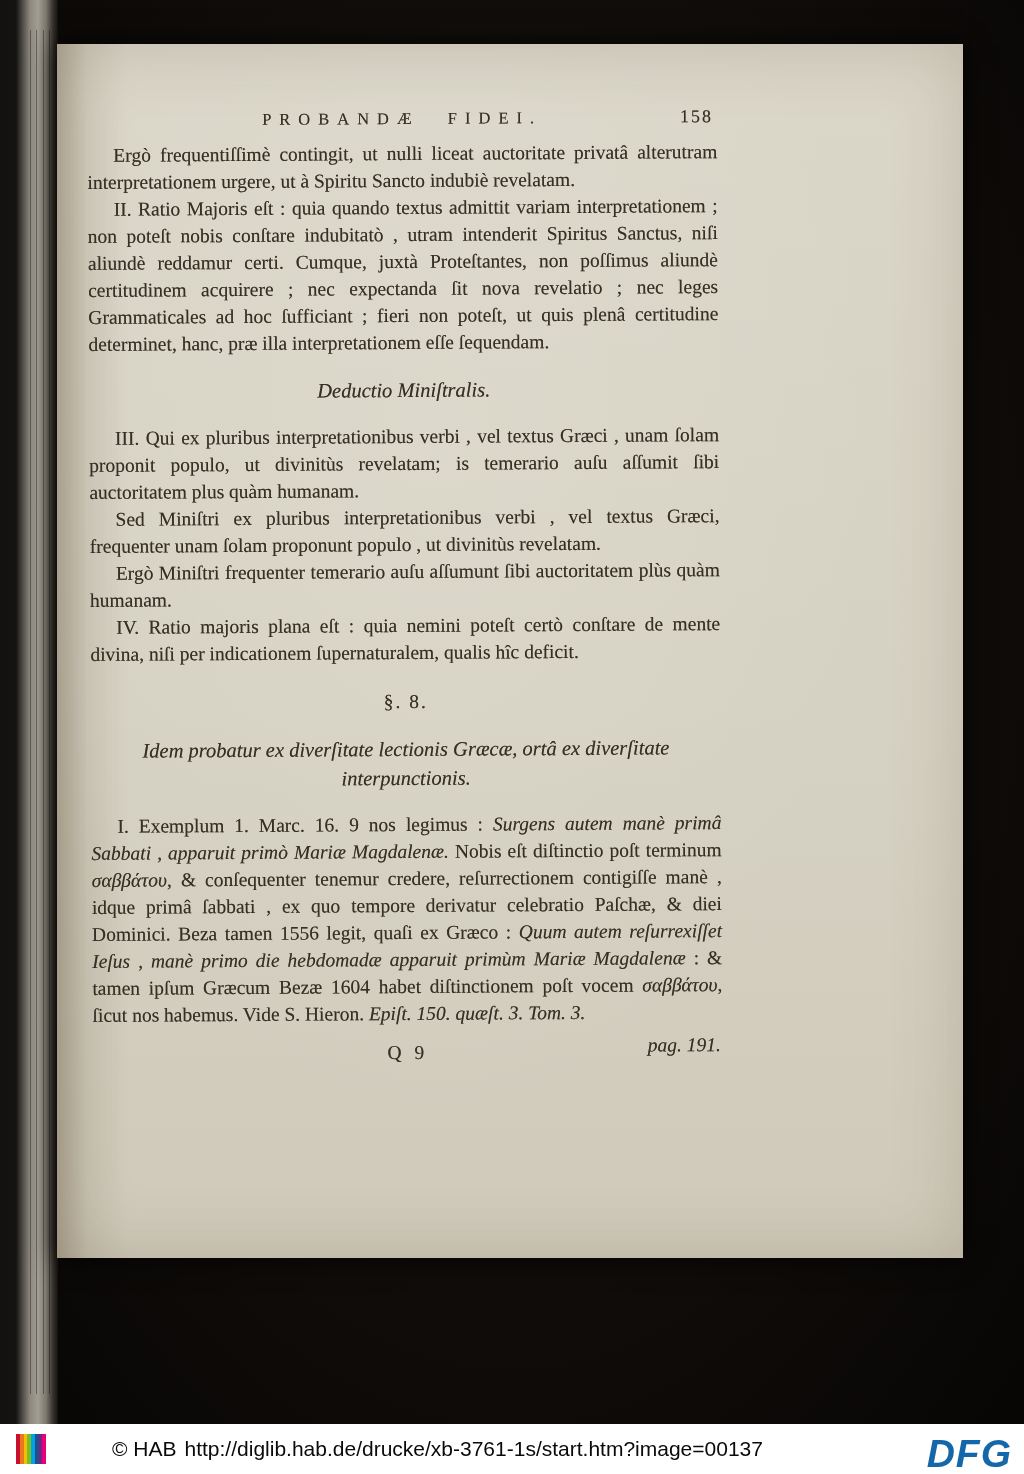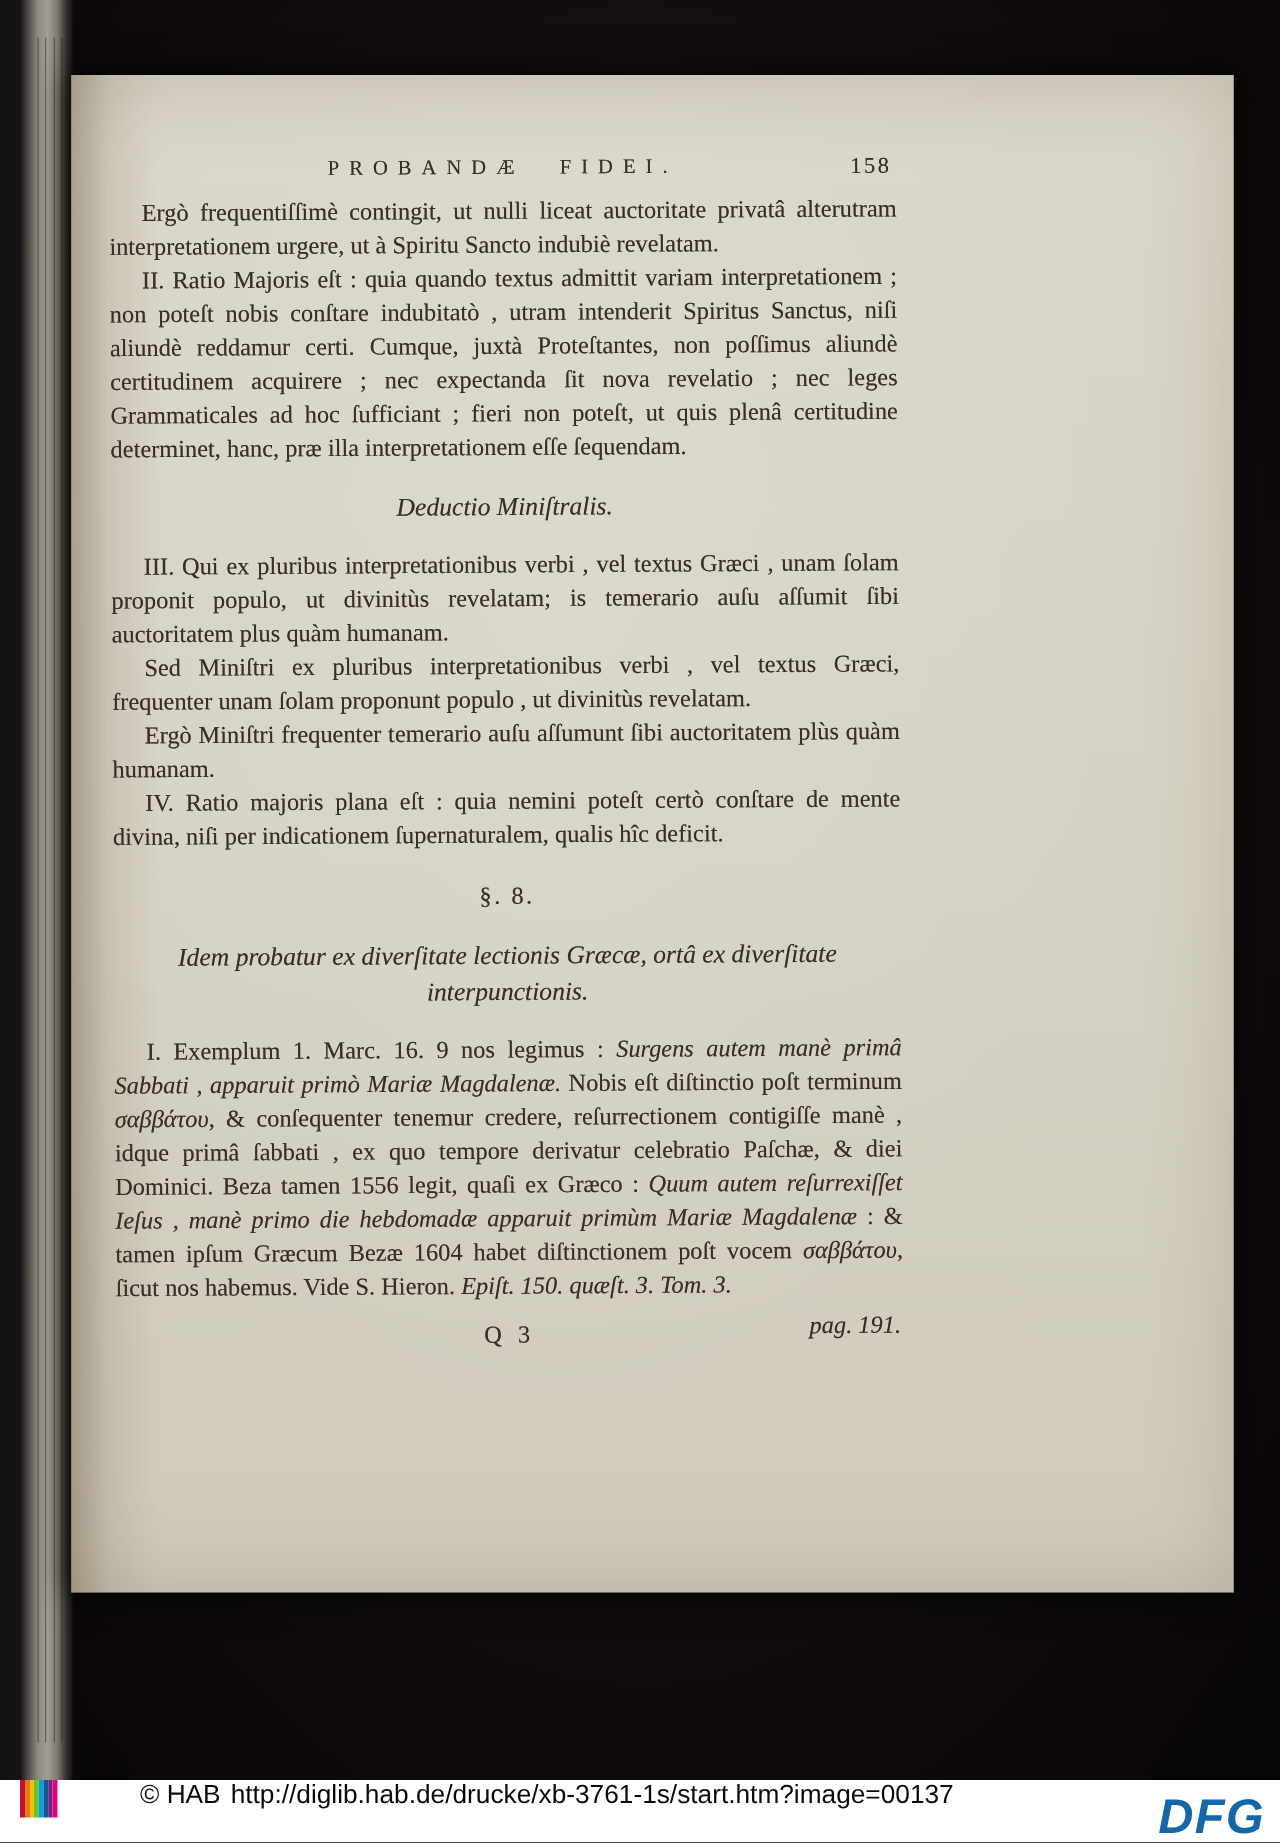--- a/index.html
+++ b/index.html
@@ -19,27 +19,26 @@
     background:linear-gradient(90deg,
       #121010 0px,#151312 16px,
       #4a4742 22px,#8d897f 30px,
       #a39e93 38px,#7d786e 46px,
       #35312b 53px,#16130f 58px);
   }
   .book-edge .edge-line{position:absolute;top:30px;bottom:30px;width:1px;background:rgba(0,0,0,0.35);}
   .book-edge .l1{left:30px}.book-edge .l2{left:36px}.book-edge .l3{left:43px}.book-edge .l4{left:49px}
   
   .page{
-    position:absolute;left:57px;top:60px;width:906px;height:1214px;
+    position:absolute;left:57px;top:44px;width:906px;height:1214px;
     background:
       radial-gradient(ellipse at 42% 32%, rgba(255,255,255,0.10), rgba(255,255,255,0) 62%),
       linear-gradient(90deg, rgba(90,70,45,0.30) 0px, rgba(90,70,45,0.08) 30px, rgba(90,70,45,0) 70px),
       linear-gradient(180deg,#dad6c8 0%,#d6d2c3 55%,#cfcaba 100%);
     box-shadow: inset 0 0 70px rgba(95,78,55,0.22), 0 0 24px rgba(0,0,0,0.85);
-    padding-left: 24px;
   }
   .page-inner{
     position:absolute;left:30px;top:60px;width:630px;
     transform:rotate(-0.35deg);transform-origin:50% 0;
     color:#372f25;
     font-size:19.5px;line-height:27px;
     text-shadow:0 0 0.5px rgba(55,47,37,0.55);
   }
   .running-head{position:relative;text-align:center;height:30px;margin-bottom:6px;}
   .head-title{letter-spacing:8px;word-spacing:16px;font-size:16.5px;}
@@ -48,21 +47,21 @@
   .para{text-align:justify;text-indent:26px;}
   .it{font-style:italic;}
   .heading-italic{text-align:center;font-style:italic;font-size:20.5px;line-height:29px;margin:20px 24px 18px;}
   .section-mark{text-align:center;letter-spacing:2px;margin:22px 0 12px;}
   .page-footer-line{position:relative;margin-top:12px;height:28px;}
   .signature{position:absolute;left:50%;transform:translateX(-50%);letter-spacing:4px;}
   .catchword{position:absolute;right:2px;top:-6px;font-style:italic;}
   
   .footer-bar{
     position:absolute;left:0;bottom:0;width:1024px;height:50px;background:#ffffff;
-    display:flex;
+    display:flex;align-items:center;
     font-family:"Liberation Sans","DejaVu Sans",sans-serif;
   }
   .color-bars{margin-left:16px;width:30px;height:30px;display:flex;flex-shrink:0;}
   .color-bars .bar{flex:1;height:100%;}
   .footer-text{margin-left:66px;font-size:21px;color:#0a0a0a;white-space:nowrap;}
   .footer-text .sep{display:inline-block;width:8px;}
   .dfg-logo{
     position:absolute;right:12px;top:8px;
     color:#1467a8;font-size:39px;font-weight:700;font-style:italic;letter-spacing:1px;
   }
@@ -92,21 +91,21 @@
           <p class="block para"><span>III. Qui ex pluribus interpretationibus verbi , vel textus Græci , unam ſolam proponit populo, ut divinitùs revelatam; is temerario auſu aſſumit ſibi auctoritatem plus quàm humanam.</span></p>
           <p class="block para"><span>Sed Miniſtri ex pluribus interpretationibus verbi , vel textus Græci, frequenter unam ſolam proponunt populo , ut divinitùs revelatam.</span></p>
           <p class="block para"><span>Ergò Miniſtri frequenter temerario auſu aſſumunt ſibi auctoritatem plùs quàm humanam.</span></p>
           <p class="block para"><span>IV. Ratio majoris plana eſt : quia nemini poteſt certò conſtare de mente divina, niſi per indicationem ſupernaturalem, qualis hîc deficit.</span></p>
           <p class="block section-mark"><span>§. 8.</span></p>
           <p class="block heading-italic"><span class="it">Idem probatur ex diverſitate lectionis Græcæ, ortâ ex diverſitate interpunctionis.</span></p>
           <p class="block para"><span>I. Exemplum 1. Marc. 16. 9 nos legimus : </span><span class="it">Surgens autem manè primâ Sabbati , apparuit primò Mariæ Magdalenæ.</span><span> Nobis eſt diſtinctio poſt terminum </span><span class="it">σαββάτου</span><span>, &amp; conſequenter tenemur credere, reſurrectionem contigiſſe manè , idque primâ ſabbati , ex quo tempore derivatur celebratio Paſchæ, &amp; diei Dominici. Beza tamen 1556 legit, quaſi ex Græco : </span><span class="it">Quum autem reſurrexiſſet Ieſus , manè primo die hebdomadæ apparuit primùm Mariæ Magdalenæ</span><span> : &amp; tamen ipſum Græcum Bezæ 1604 habet diſtinctionem poſt vocem </span><span class="it">σαββάτου</span><span>, ſicut nos habemus. Vide S. Hieron. </span><span class="it">Epiſt. 150. quæſt. 3. Tom. 3.</span></p>
         </div>
 
       <div class="page-footer-line">
-        <span class="signature">Q 3</span>
+        <span class="signature">Q 9</span>
         <span class="catchword">pag. 191.</span>
       </div>
     </div>
   </div>
 </div>
 
 <div class="footer-bar">
   <div class="color-bars">
       <div class="bar" style="background: rgb(200, 16, 46);"></div>
       <div class="bar" style="background: rgb(232, 119, 34);"></div>

